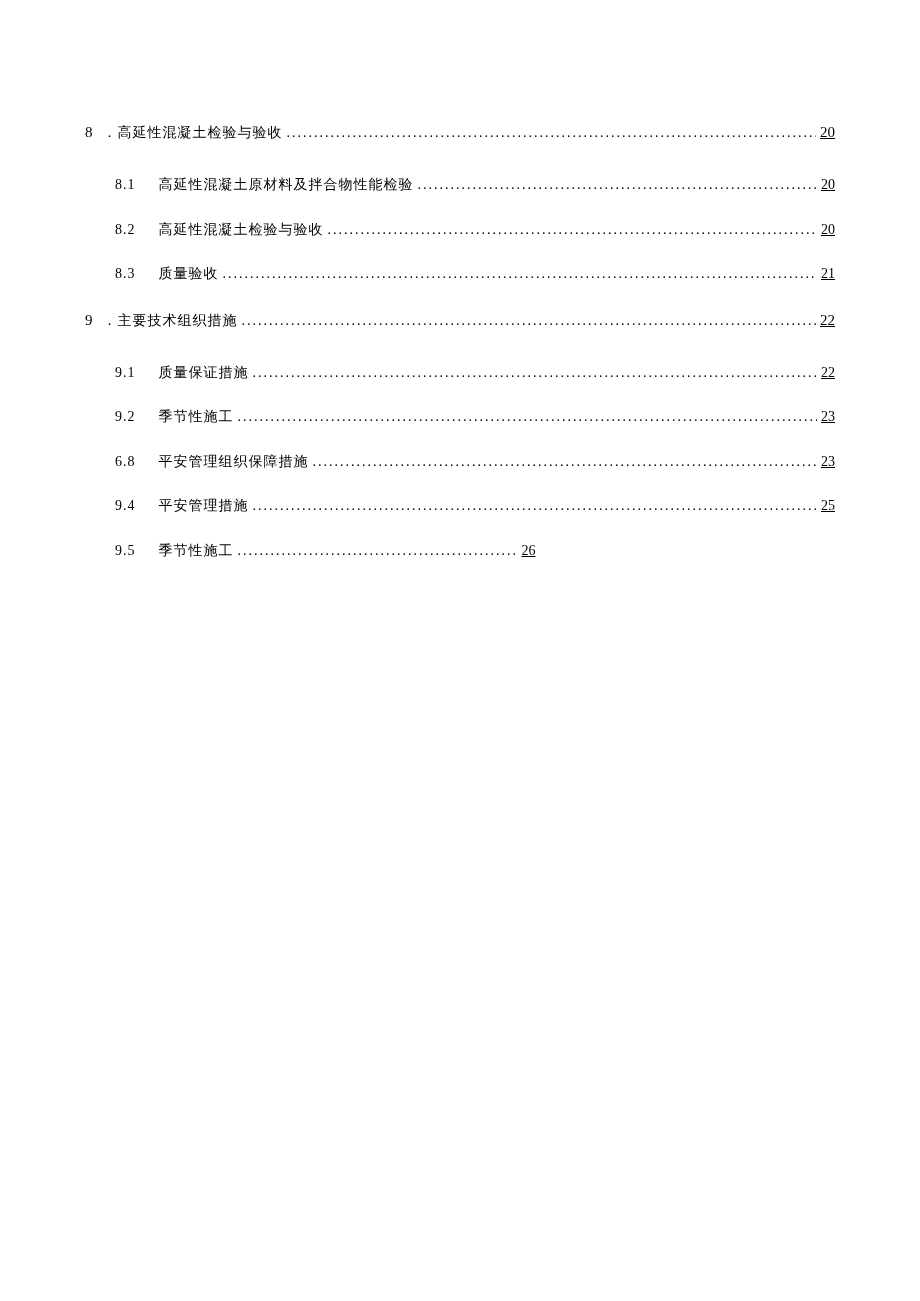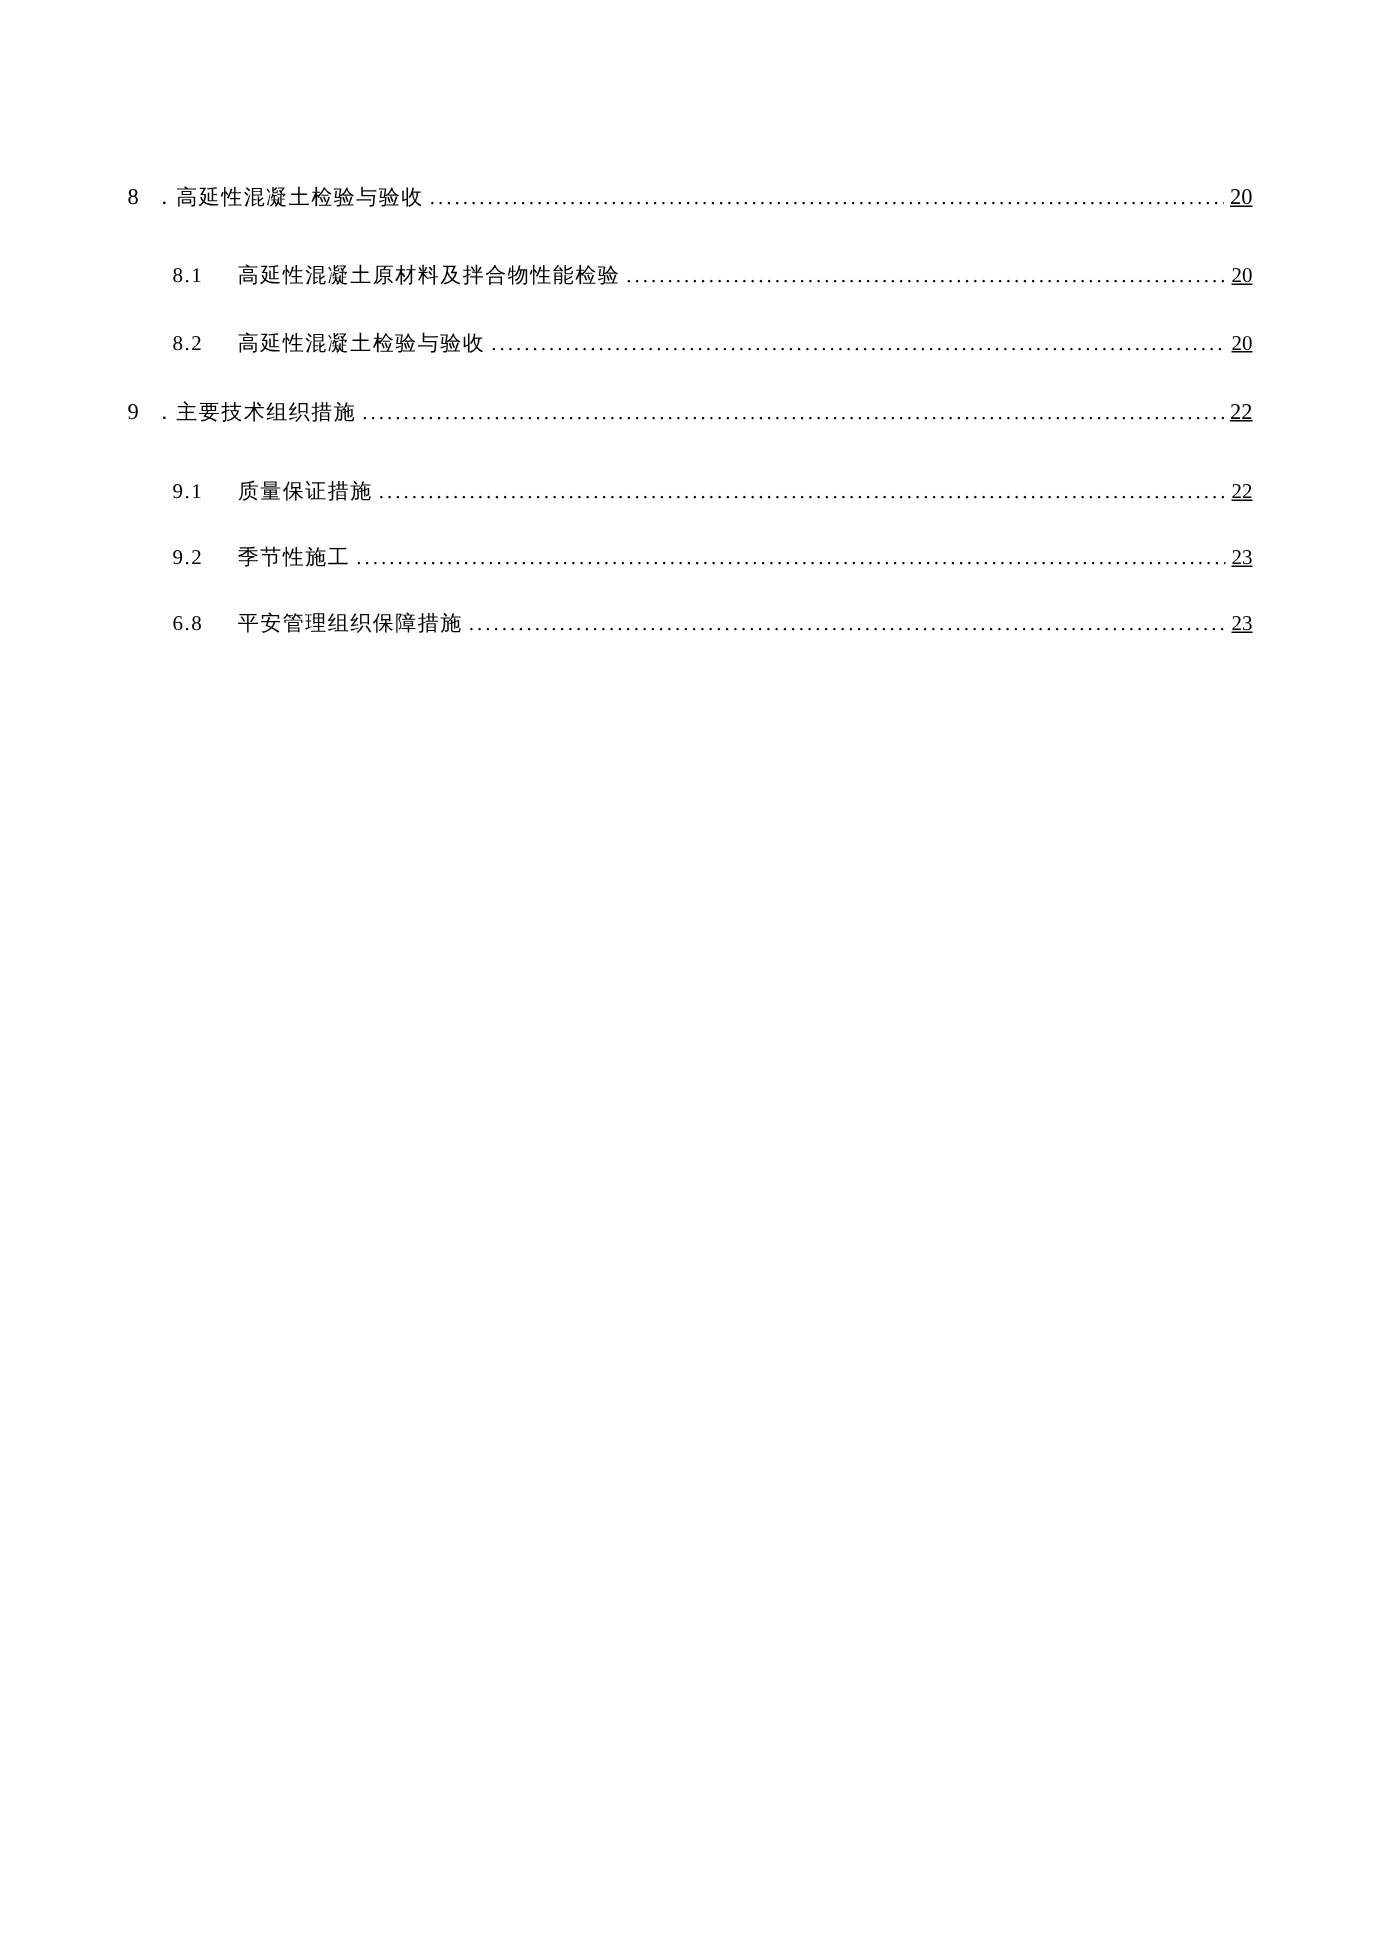--- a/index.html
+++ b/index.html
@@ -98,20 +98,26 @@
       <span class="toc-page">20</span>
     </div>
 
     <div class="toc-entry level-2">
       <span class="toc-num sub-num">8.2</span>
       <span class="toc-title">高延性混凝土检验与验收</span>
       <span class="toc-leader"></span>
       <span class="toc-page">20</span>
     </div>
 
+    <div class="toc-entry level-2">
+      <span class="toc-num sub-num">8.3</span>
+      <span class="toc-title">质量验收</span>
+      <span class="toc-leader"></span>
+      <span class="toc-page">21</span>
+    </div>
   </div>
 
   <div class="toc-section-block">
     <div class="toc-entry level-1">
       <span class="toc-num main-num">9</span>
       <span class="toc-title"><span>．</span><span>主要技术组织措施</span></span>
       <span class="toc-leader"></span>
       <span class="toc-page main-page">22</span>
     </div>
 
@@ -129,16 +135,28 @@
       <span class="toc-page">23</span>
     </div>
 
     <div class="toc-entry level-2">
       <span class="toc-num sub-num">6.8</span>
       <span class="toc-title">平安管理组织保障措施</span>
       <span class="toc-leader"></span>
       <span class="toc-page">23</span>
     </div>
 
+    <div class="toc-entry level-2">
+      <span class="toc-num sub-num">9.4</span>
+      <span class="toc-title">平安管理措施</span>
+      <span class="toc-leader"></span>
+      <span class="toc-page">25</span>
+    </div>
 
+    <div class="toc-entry level-2 short">
+      <span class="toc-num sub-num">9.5</span>
+      <span class="toc-title">季节性施工</span>
+      <span class="toc-leader"></span>
+      <span class="toc-page">26</span>
+    </div>
   </div>
 
 </div>
 
 </body></html>

